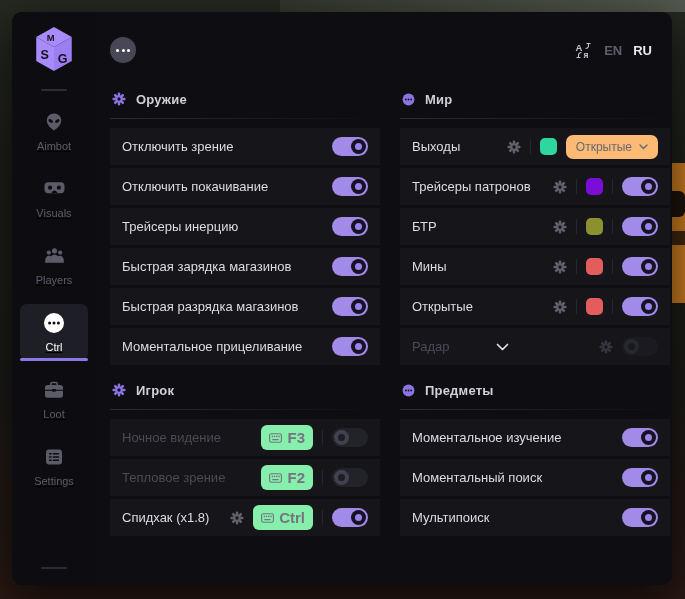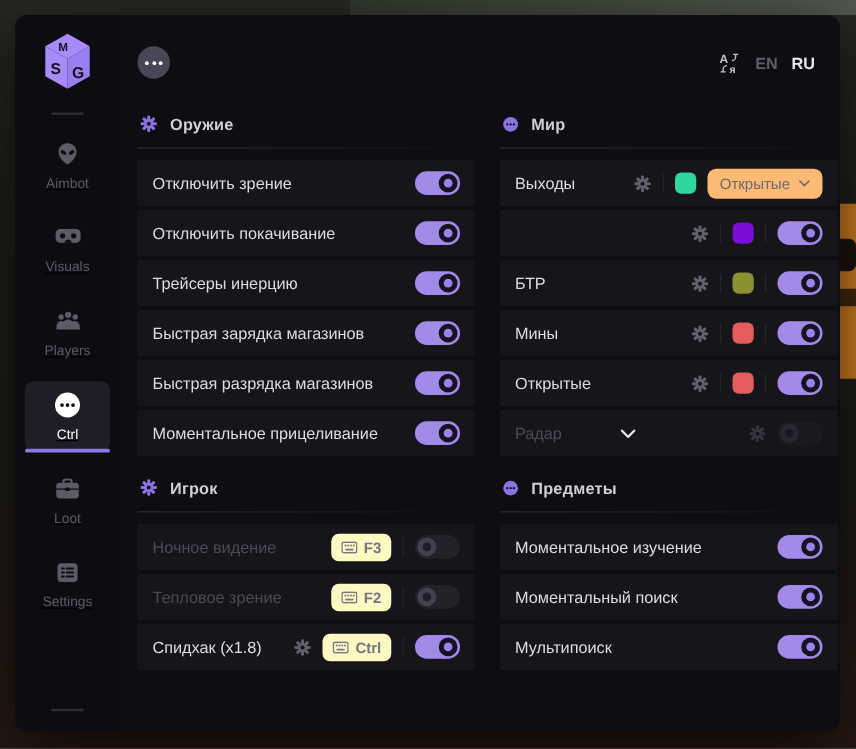--- a/index.html
+++ b/index.html
@@ -68,22 +68,22 @@
   .toggle.on .knob { right:2px; background:#171222; }
   .toggle.on .knob::after { background:#9a82ec; }
   .toggle.off { background:#222229; }
   .toggle.off .knob { left:2px; background:#414150; }
   .toggle.off .knob::after { background:#1d1d26; }
   .dimc { opacity:.42; }
 
   .gear-btn { display:flex; align-items:center; cursor:pointer; }
   .swatch { width:17px; height:17px; border-radius:5px; flex:none; cursor:pointer; }
   .sep { width:1px; height:15px; background:#26262e; flex:none; }
-  .key-badge { display:flex; align-items:center; gap:5px; background:#fef9c3; border-radius:6px;
-    padding:4px 8px; color:#757581; font-size:12px; font-weight:600; cursor:pointer; }
+  .key-badge { display:flex; align-items:center; gap:5px; background:#86efac; border-radius:6px;
+    padding:4px 8px; color:#757581; font-size:15px; font-weight:600; cursor:pointer; }
   .dropdown { display:flex; align-items:center; gap:7px; background:#fdba74; border-radius:7px;
     padding:5px 10px; color:#696974; font-size:12px; cursor:pointer; }
 </style>
 </head>
 <body>
 
 <div class="bg-patch-top"></div>
 <div class="orange-sign">
     <i></i>
     <i></i>
@@ -404,20 +404,21 @@
                   <span>Открытые</span>
                   <span style="display: flex;">
                     <svg width="9" height="6" viewBox="0 0 9 6">
                       <path d="M1 1l3.5 3.5L8 1" stroke="#696974" stroke-width="1.4" fill="none" stroke-linecap="round"></path>
                     </svg>
                   </span>
                 </span>
               </div>
             </div>
             <div class="row">
+              <span class="row-label">Трейсеры патронов</span>
               <div class="controls">
                 <span class="gear-btn">
                   <svg width="14" height="14" viewBox="0 0 16 16">
                     <g fill="#62626e">
                       <rect x="6.6" y="0.5" width="2.8" height="15" rx="1.2"></rect>
                       <rect x="0.5" y="6.6" width="15" height="2.8" rx="1.2"></rect>
                       <g transform="rotate(45 8 8)">
                         <rect x="6.6" y="0.5" width="2.8" height="15" rx="1.2"></rect>
                         <rect x="0.5" y="6.6" width="15" height="2.8" rx="1.2"></rect>
                       </g>

